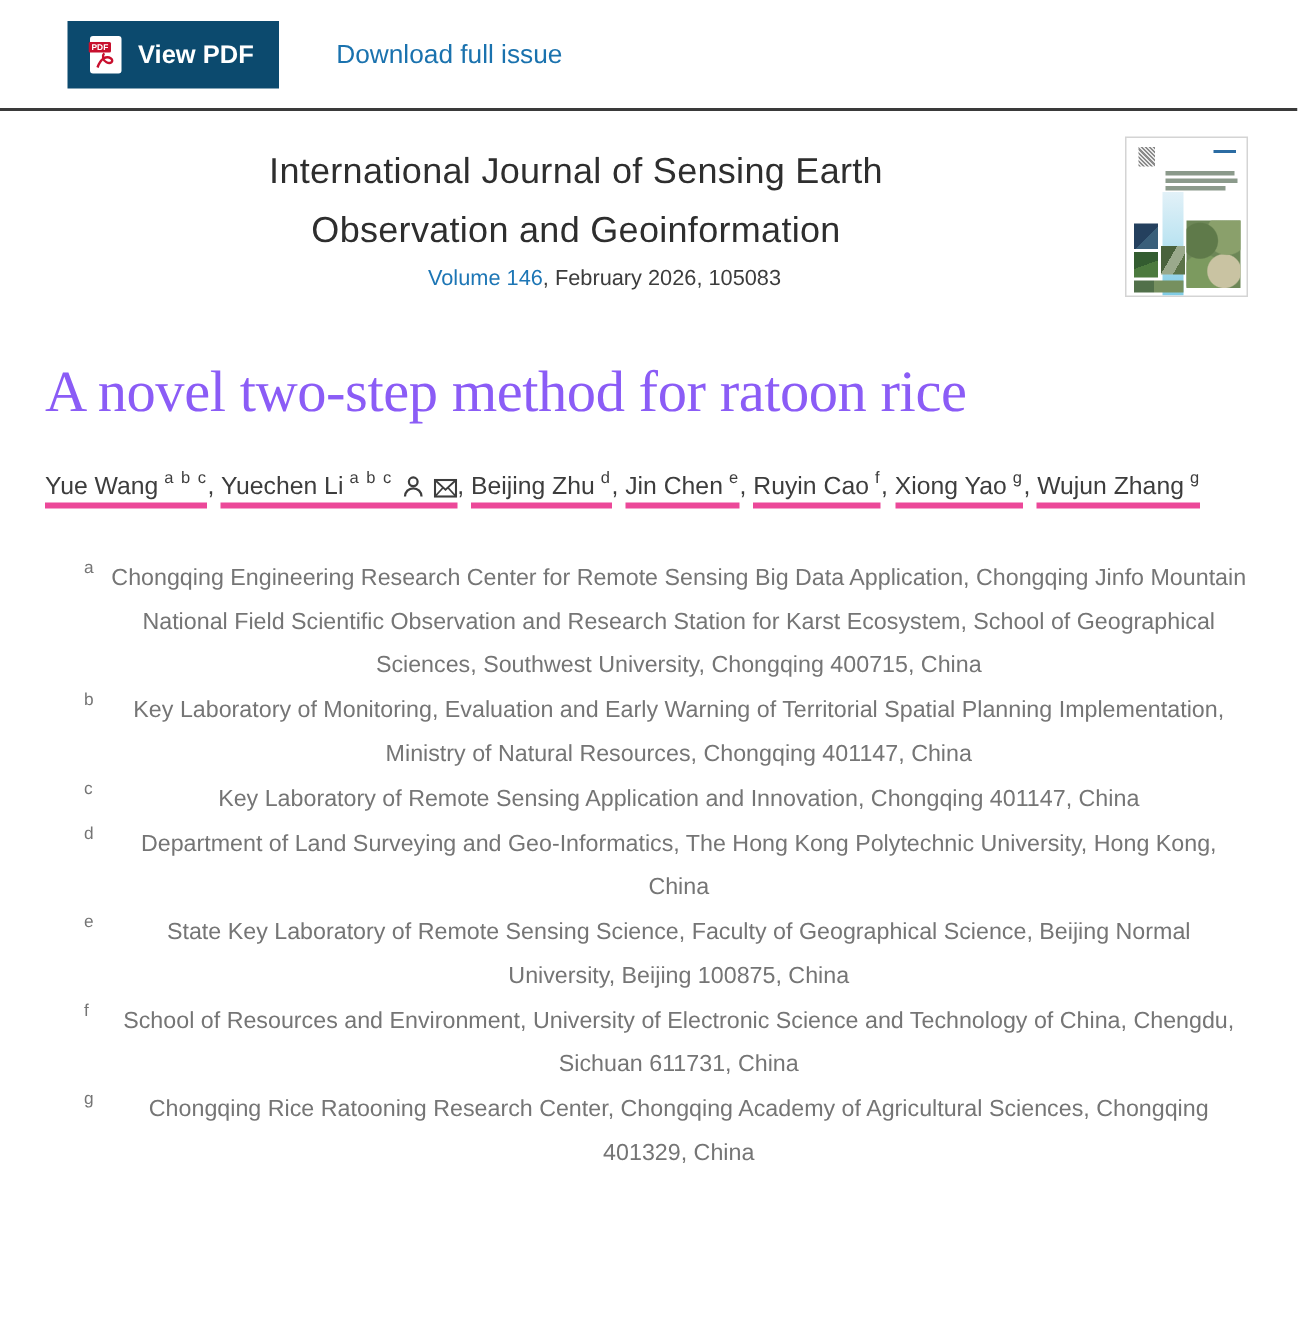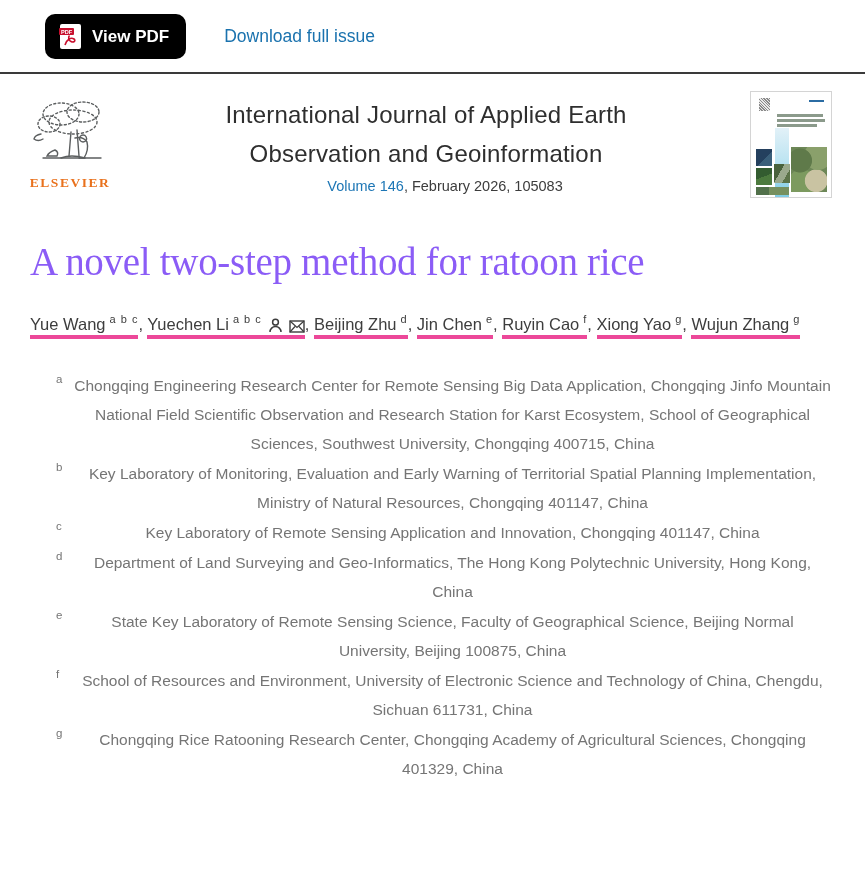--- a/index.html
+++ b/index.html
@@ -17,24 +17,24 @@
     display: flex;
     align-items: center;
     padding: 14px 0 13px 45px;
     gap: 38px;
     background: #fff;
   }
   .btn-viewpdf {
     display: inline-flex;
     align-items: center;
     gap: 10px;
-    background: #000000;
+    background: #0c4a6e;
     color: #fff;
     border: none;
-    border-radius: 10px;
+    border-radius: 0;
     padding: 9px 17px 9px 14px;
     font-size: 17px;
     font-weight: bold;
     font-family: "Liberation Sans", sans-serif;
     cursor: pointer;
   }
   .pdf-icon { width: 23px; height: 27px; display: block; }
   .link-download {
     color: #1a72ae;
     font-size: 17.5px;
@@ -196,42 +196,24 @@
       <text x="2" y="10.6" font-size="5.6" font-family="Liberation Sans, sans-serif" font-weight="bold" fill="#ffffff">PDF</text>
       <path d="M6 22 C8 16, 12 14, 15 16 C17 17.5, 15 20, 12 18.5 C9.5 17.3, 9 14, 10.5 12.5" fill="none" stroke="#c8102e" stroke-width="1.6"></path>
     </svg>
     <span>View PDF</span>
   </button>
   <a class="link-download">Download full issue</a>
 </div>
 <hr class="topbar-divider">
 
 <div class="journal-banner">
-  <div class="elsevier-logo">
-    <svg width="78" height="76" viewBox="0 0 78 76">
-      <g fill="none" stroke="#5b5e5f" stroke-width="1.4" stroke-linecap="round">
-        <ellipse cx="30" cy="16" rx="18" ry="11" stroke-dasharray="2 2.4"></ellipse>
-        <ellipse cx="52" cy="14" rx="16" ry="10" stroke-dasharray="2.2 2.2"></ellipse>
-        <ellipse cx="42" cy="24" rx="24" ry="12" stroke-dasharray="2 2.6"></ellipse>
-        <ellipse cx="18" cy="26" rx="11" ry="8" stroke-dasharray="2 2.2"></ellipse>
-        <path d="M10 36 q-6 1 -7 5 q4 3 9 0"></path>
-        <path d="M40 34 l-2 24 M46 32 l2 26"></path>
-        <path d="M44 40 q8 -2 12 4 q2 8 -3 16 l-5 0"></path>
-        <path d="M52 44 a3.5 3.5 0 1 1 0.1 0"></path>
-        <path d="M24 52 q-6 2 -8 6 l10 0 q2 -4 -2 -6"></path>
-        <path d="M12 60 h58"></path>
-        <path d="M30 60 q10 -4 24 0"></path>
-      </g>
-    </svg>
-    <div class="elsevier-wordmark">ELSEVIER</div>
-  </div>
 
   <div class="banner-center">
     <div class="journal-title">
-      <div>International Journal of Applied Earth</div>
+      <div>International Journal of Sensing Earth</div>
       <div>Observation and Geoinformation</div>
     </div>
     <div class="volume-line"><a class="volume-link">Volume 146</a><span>, February 2026, 105083</span></div>
   </div>
 
   <div class="cover">
     <div class="mark"></div>
     <div class="tr-dash"></div>
     <div class="t1"></div>
     <div class="t2"></div>

